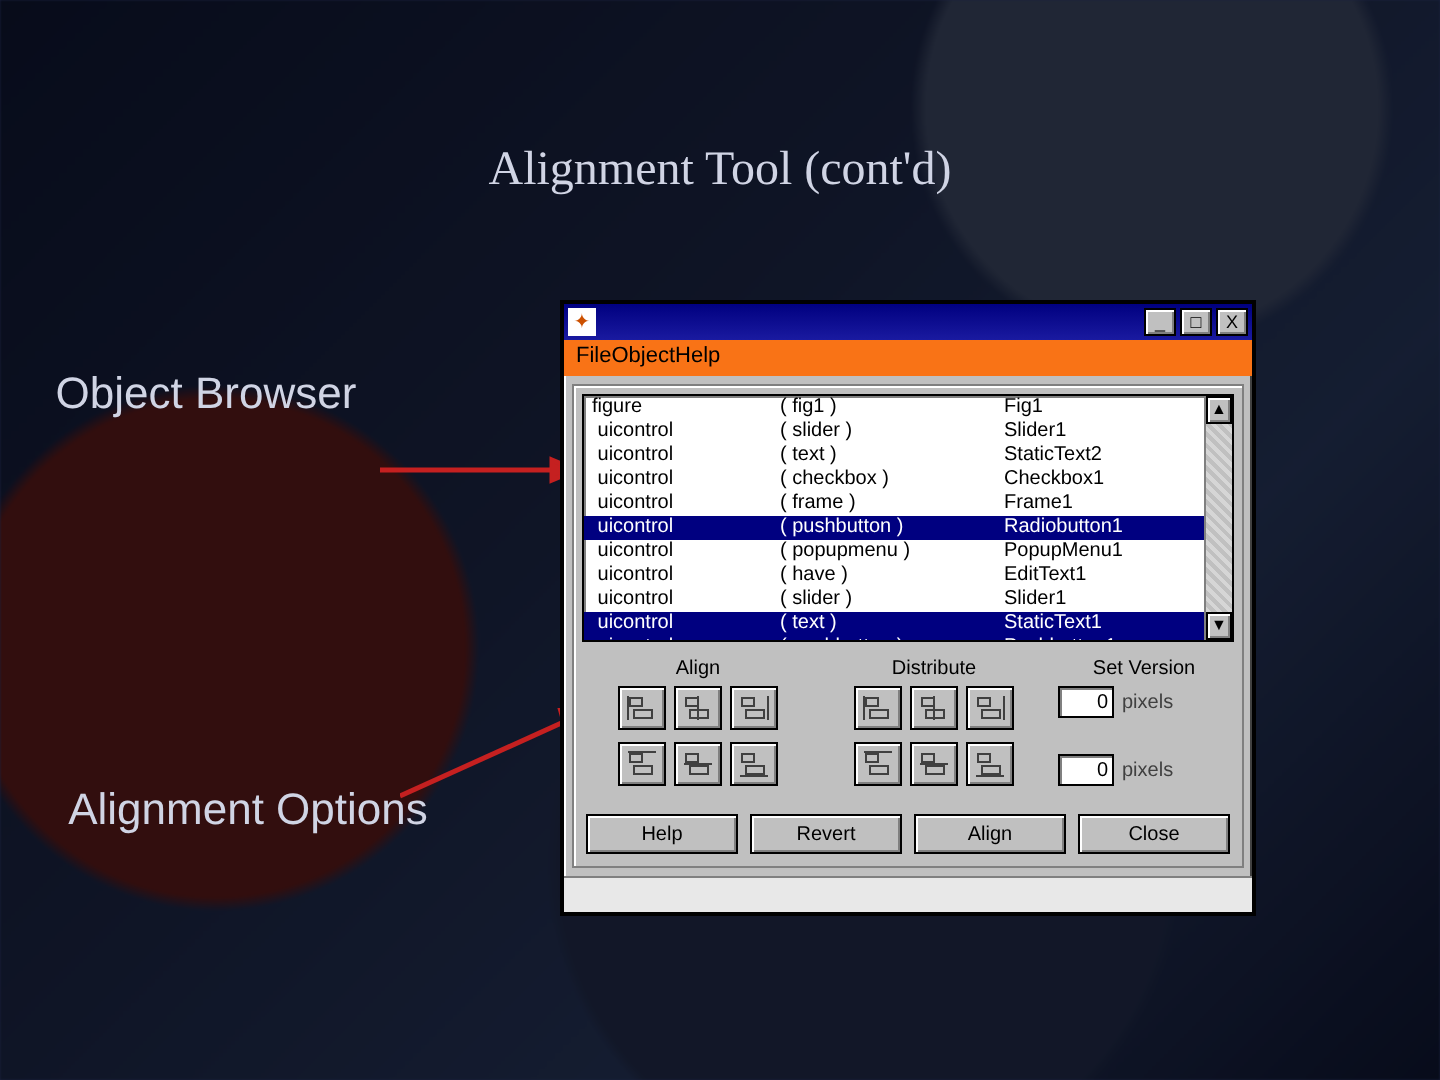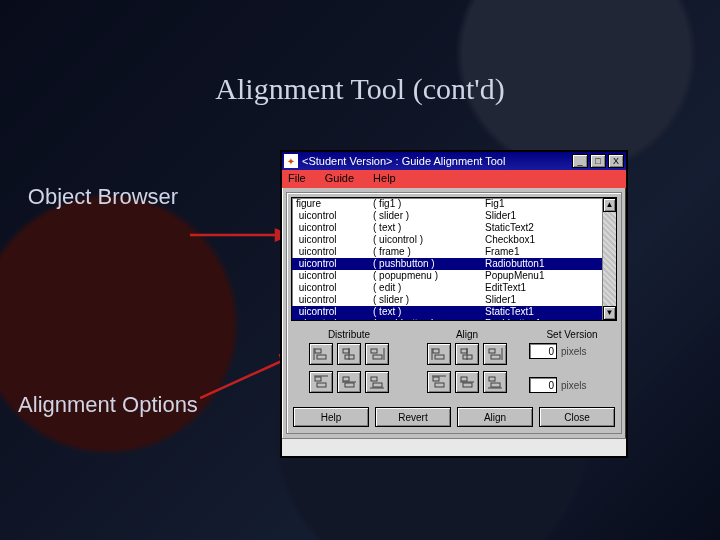--- a/index.html
+++ b/index.html
@@ -5,54 +5,54 @@
   *{margin:0;padding:0;box-sizing:border-box;font-family:Arial,Helvetica,sans-serif}
   body{width:720px;height:540px;overflow:hidden;background:#1b2340;position:relative}
   
   .bg{position:absolute;inset:0;background:
         radial-gradient(circle at 80% 10%,#3a4560 0 15%,transparent 16%),
         radial-gradient(circle at 15% 60%,#5a1a1a 0 18%,transparent 19%),
         radial-gradient(circle at 60% 80%,#202a48 0 25%,transparent 26%),
         linear-gradient(135deg,#0e1530 0%,#1b2544 40%,#26355a 70%,#0e1530 100%);
       filter:brightness(.55) blur(.6px)}
   .title{position:absolute;top:72px;left:0;right:0;text-align:center;
-         font-family:"Times New Roman",serif;font-size:30px;color:#d0d4e4}
+         font-family:"Times New Roman",serif;font-size:24px;color:#d0d4e4}
   .callout{position:absolute;font-family:"Times New Roman",serif;color:#d0d4e4;
            font-size:22px;text-align:center;line-height:1.2}
   .callout.c1{top:184px;left:8px;width:190px}
-  .callout.c2{top:392px;left:8px;width:200px}
+  .callout.c2{top:392px;left:24px;width:200px}
   .arrow{position:absolute;stroke:#c52020;stroke-width:2.5;fill:none}
   .arrowhead{fill:#c52020}
 
   
   .win{position:absolute;left:280px;top:150px;width:348px;
        background:#c0c0c0;border:2px solid #000;
        box-shadow:inset -1px -1px #404040,inset 1px 1px #fff}
   .titlebar{height:18px;background:linear-gradient(#000080,#1a1aa0);
             color:#fff;display:flex;align-items:center;font-size:11px;
             padding:0 2px;font-family:"MS Sans Serif",Tahoma,sans-serif}
   .titlebar .icon-sq{width:14px;height:14px;background:#fff;margin-right:4px;
                      font-size:10px;color:#cc5000;display:flex;align-items:center;justify-content:center}
   .titlebar .spacer{flex:1}
   .titlebtn{width:16px;height:14px;background:#c0c0c0;margin-left:2px;
             border:1px solid #000;box-shadow:inset 1px 1px #fff,inset -1px -1px #808080;
             font-size:9px;display:flex;align-items:center;justify-content:center;color:#000}
-  .menubar{height:18px;background:#ef4444;display:flex;gap:19px;
+  .menubar{height:18px;background:#f97316;display:flex;gap:0;
            padding:2px 6px;font-size:11px;color:#000}
   .menubar span{cursor:default}
 
   .panel{margin:4px;border:1px solid #808080;background:#c0c0c0;
          box-shadow:inset 1px 1px #fff}
   .listbox{margin:4px;height:124px;background:#fff;border:1px solid #000;
            box-shadow:inset 1px 1px #808080;overflow:hidden;
            font-family:"Courier New",monospace;font-size:10px;line-height:12px;
            color:#000;position:relative}
   .listbox .row{display:flex;white-space:pre;padding:0 4px}
   .listbox .row.sel{background:#000080;color:#fff}
-  .listbox .col1{width:77px}
+  .listbox .col1{width:94px}
   .listbox .col2{width:112px}
   .listbox .col3{flex:1}
   .listbox .scroll{position:absolute;right:0;top:0;bottom:0;width:14px;
                    background:#c0c0c0;border-left:1px solid #808080;
                    display:flex;flex-direction:column}
   .listbox .sbtn{height:14px;background:#c0c0c0;
                  border:1px solid #000;box-shadow:inset 1px 1px #fff,inset -1px -1px #808080;
                  display:flex;align-items:center;justify-content:center;font-size:8px}
   .listbox .strack{flex:1;background:repeating-linear-gradient(45deg,#d6d6d6 0 2px,#c0c0c0 2px 4px)}
 
@@ -99,54 +99,103 @@
   <polygon class="arrowhead" points="86,5 98,10 86,15"></polygon>
 </svg>
 <svg class="arrow" style="left:200px;top:354px" width="100" height="46">
   <line x1="0" y1="44" x2="84" y2="6"></line>
   <polygon class="arrowhead" points="80,0 96,2 84,14"></polygon>
 </svg>
 
 <div class="win">
   <div class="titlebar">
     <div class="icon-sq">✦</div>
-    <span>&lt;Student Version&gt; : Guide Alignment Tool</span>
     <div class="spacer"></div>
     <div class="titlebtn">_</div>
     <div class="titlebtn">□</div>
     <div class="titlebtn">X</div>
   </div>
   <div class="menubar">
     <span>File</span>
-    <span>Guide</span>
+    <span>Object</span>
     <span>Help</span>
   </div>
 
   <div class="panel">
     <div class="listbox" id="listbox">
       <div class="row"><span class="col1">figure</span><span class="col2">( fig1 )</span><span class="col3">Fig1</span></div>
         <div class="row"><span class="col1"> uicontrol</span><span class="col2">( slider )</span><span class="col3">Slider1</span></div>
         <div class="row"><span class="col1"> uicontrol</span><span class="col2">( text )</span><span class="col3">StaticText2</span></div>
-        <div class="row"><span class="col1"> uicontrol</span><span class="col2">( uicontrol )</span><span class="col3">Checkbox1</span></div>
+        <div class="row"><span class="col1"> uicontrol</span><span class="col2">( checkbox )</span><span class="col3">Checkbox1</span></div>
         <div class="row"><span class="col1"> uicontrol</span><span class="col2">( frame )</span><span class="col3">Frame1</span></div>
         <div class="row sel"><span class="col1"> uicontrol</span><span class="col2">( pushbutton )</span><span class="col3">Radiobutton1</span></div>
         <div class="row"><span class="col1"> uicontrol</span><span class="col2">( popupmenu )</span><span class="col3">PopupMenu1</span></div>
-        <div class="row"><span class="col1"> uicontrol</span><span class="col2">( edit )</span><span class="col3">EditText1</span></div>
+        <div class="row"><span class="col1"> uicontrol</span><span class="col2">( have )</span><span class="col3">EditText1</span></div>
         <div class="row"><span class="col1"> uicontrol</span><span class="col2">( slider )</span><span class="col3">Slider1</span></div>
         <div class="row sel"><span class="col1"> uicontrol</span><span class="col2">( text )</span><span class="col3">StaticText1</span></div>
         <div class="row sel"><span class="col1"> uicontrol</span><span class="col2">( pushbutton )</span><span class="col3">Pushbutton1</span></div>
         <div class="scroll">
         <div class="sbtn">▲</div>
         <div class="strack"></div>
         <div class="sbtn">▼</div>
       </div>
     </div>
 
     <div class="grouprow">
       <div class="group">
+        <div class="glabel">Align</div>
+        <div class="iconrow" id="align-row1">
+            <div class="ibtn">
+              <svg viewBox="0 0 16 14">
+                <rect class="glyph-rect" x="2" y="2" width="6" height="4"></rect>
+                <rect class="glyph-rect" x="4" y="8" width="9" height="4"></rect>
+                <path class="glyph-line" d="M1 1 L1 13"></path>
+              </svg>
+            </div>
+            <div class="ibtn">
+              <svg viewBox="0 0 16 14">
+                <rect class="glyph-rect" x="2" y="2" width="6" height="4"></rect>
+                <rect class="glyph-rect" x="4" y="8" width="9" height="4"></rect>
+                <path class="glyph-line" d="M8 1 L8 13"></path>
+              </svg>
+            </div>
+            <div class="ibtn">
+              <svg viewBox="0 0 16 14">
+                <rect class="glyph-rect" x="2" y="2" width="6" height="4"></rect>
+                <rect class="glyph-rect" x="4" y="8" width="9" height="4"></rect>
+                <path class="glyph-line" d="M15 1 L15 13"></path>
+              </svg>
+            </div>
+          </div>
+        <div style="height:6px"></div>
+        <div class="iconrow" id="align-row2">
+            <div class="ibtn">
+              <svg viewBox="0 0 16 14">
+                <rect class="glyph-rect" x="2" y="2" width="6" height="4"></rect>
+                <rect class="glyph-rect" x="4" y="8" width="9" height="4"></rect>
+                <path class="glyph-line" d="M1 1 L15 1"></path>
+              </svg>
+            </div>
+            <div class="ibtn">
+              <svg viewBox="0 0 16 14">
+                <rect class="glyph-rect" x="2" y="2" width="6" height="4"></rect>
+                <rect class="glyph-rect" x="4" y="8" width="9" height="4"></rect>
+                <path class="glyph-line" d="M1 7 L15 7"></path>
+              </svg>
+            </div>
+            <div class="ibtn">
+              <svg viewBox="0 0 16 14">
+                <rect class="glyph-rect" x="2" y="2" width="6" height="4"></rect>
+                <rect class="glyph-rect" x="4" y="8" width="9" height="4"></rect>
+                <path class="glyph-line" d="M1 13 L15 13"></path>
+              </svg>
+            </div>
+          </div>
+      </div>
+      <div class="group">
         <div class="glabel">Distribute</div>
         <div class="iconrow" id="dist-row1">
             <div class="ibtn">
               <svg viewBox="0 0 16 14">
                 <rect class="glyph-rect" x="2" y="2" width="6" height="4"></rect>
                 <rect class="glyph-rect" x="4" y="8" width="9" height="4"></rect>
                 <path class="glyph-line" d="M1 1 L1 13"></path>
               </svg>
             </div>
             <div class="ibtn">
@@ -159,70 +208,20 @@
             <div class="ibtn">
               <svg viewBox="0 0 16 14">
                 <rect class="glyph-rect" x="2" y="2" width="6" height="4"></rect>
                 <rect class="glyph-rect" x="4" y="8" width="9" height="4"></rect>
                 <path class="glyph-line" d="M15 1 L15 13"></path>
               </svg>
             </div>
           </div>
         <div style="height:6px"></div>
         <div class="iconrow" id="dist-row2">
-            <div class="ibtn">
-              <svg viewBox="0 0 16 14">
-                <rect class="glyph-rect" x="2" y="2" width="6" height="4"></rect>
-                <rect class="glyph-rect" x="4" y="8" width="9" height="4"></rect>
-                <path class="glyph-line" d="M1 1 L15 1"></path>
-              </svg>
-            </div>
-            <div class="ibtn">
-              <svg viewBox="0 0 16 14">
-                <rect class="glyph-rect" x="2" y="2" width="6" height="4"></rect>
-                <rect class="glyph-rect" x="4" y="8" width="9" height="4"></rect>
-                <path class="glyph-line" d="M1 7 L15 7"></path>
-              </svg>
-            </div>
-            <div class="ibtn">
-              <svg viewBox="0 0 16 14">
-                <rect class="glyph-rect" x="2" y="2" width="6" height="4"></rect>
-                <rect class="glyph-rect" x="4" y="8" width="9" height="4"></rect>
-                <path class="glyph-line" d="M1 13 L15 13"></path>
-              </svg>
-            </div>
-          </div>
-      </div>
-      <div class="group">
-        <div class="glabel">Align</div>
-        <div class="iconrow" id="align-row1">
-            <div class="ibtn">
-              <svg viewBox="0 0 16 14">
-                <rect class="glyph-rect" x="2" y="2" width="6" height="4"></rect>
-                <rect class="glyph-rect" x="4" y="8" width="9" height="4"></rect>
-                <path class="glyph-line" d="M1 1 L1 13"></path>
-              </svg>
-            </div>
-            <div class="ibtn">
-              <svg viewBox="0 0 16 14">
-                <rect class="glyph-rect" x="2" y="2" width="6" height="4"></rect>
-                <rect class="glyph-rect" x="4" y="8" width="9" height="4"></rect>
-                <path class="glyph-line" d="M8 1 L8 13"></path>
-              </svg>
-            </div>
-            <div class="ibtn">
-              <svg viewBox="0 0 16 14">
-                <rect class="glyph-rect" x="2" y="2" width="6" height="4"></rect>
-                <rect class="glyph-rect" x="4" y="8" width="9" height="4"></rect>
-                <path class="glyph-line" d="M15 1 L15 13"></path>
-              </svg>
-            </div>
-          </div>
-        <div style="height:6px"></div>
-        <div class="iconrow" id="align-row2">
             <div class="ibtn">
               <svg viewBox="0 0 16 14">
                 <rect class="glyph-rect" x="2" y="2" width="6" height="4"></rect>
                 <rect class="glyph-rect" x="4" y="8" width="9" height="4"></rect>
                 <path class="glyph-line" d="M1 1 L15 1"></path>
               </svg>
             </div>
             <div class="ibtn">
               <svg viewBox="0 0 16 14">
                 <rect class="glyph-rect" x="2" y="2" width="6" height="4"></rect>

